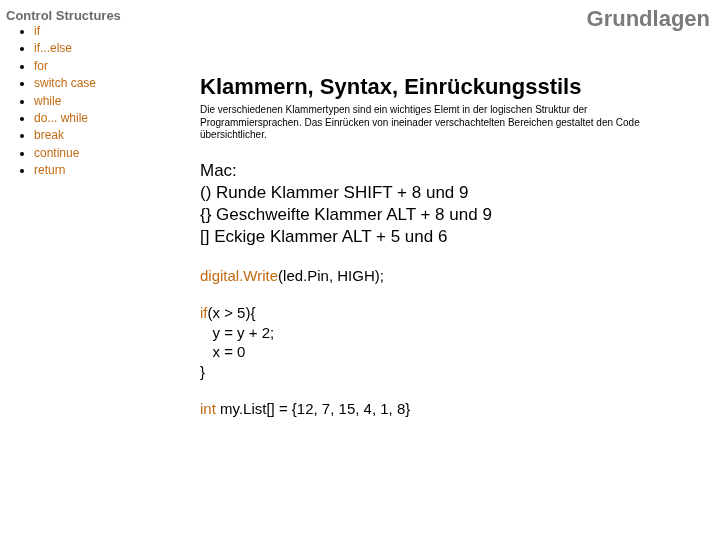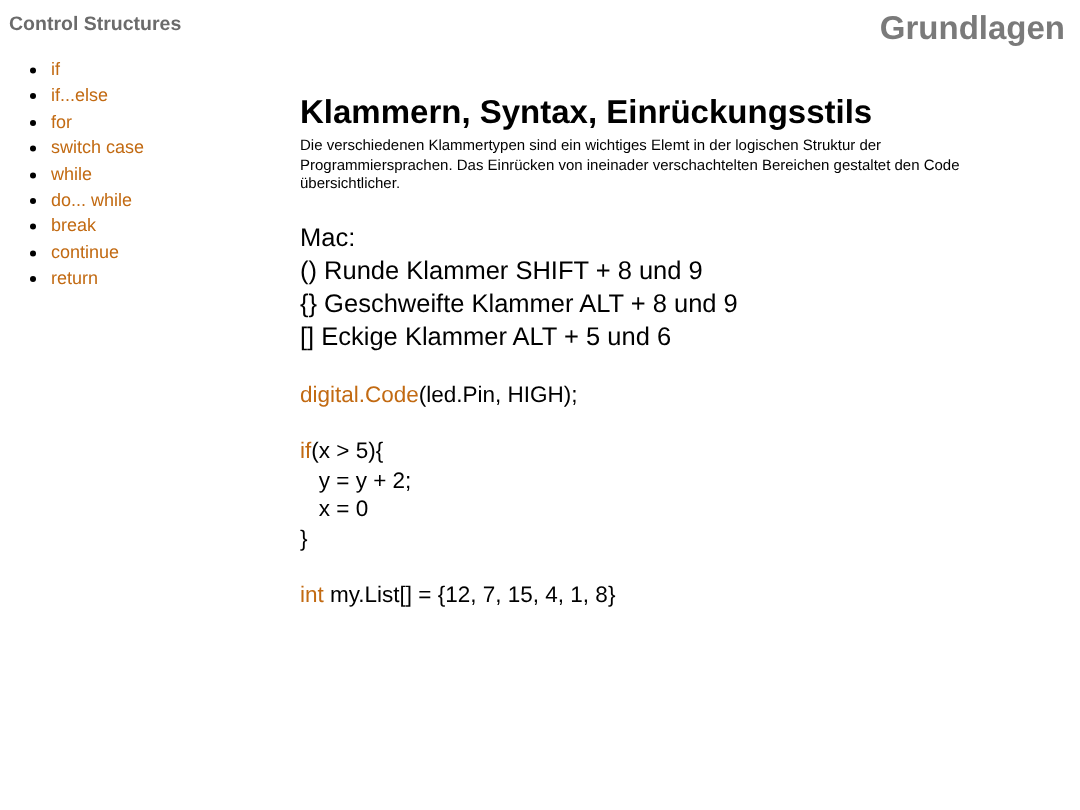--- a/index.html
+++ b/index.html
@@ -28,21 +28,21 @@
   .sidebar {
     position: absolute;
     top: 8px;
     left: 6px;
     width: 170px;
   }
   .sidebar-title {
     font-size: 13px;
     font-weight: bold;
     color: #6b6b6b;
-    margin-bottom: 15px;
+    margin-bottom: 0;
   }
   .sidebar ul {
     list-style: disc;
     margin: 0;
     padding-left: 28px;
   }
   .sidebar li {
     font-size: 12px;
     color: #c26a12;
     line-height: 1.45;
@@ -53,21 +53,21 @@
   }
   .main {
     position: absolute;
     top: 62px;
     left: 200px;
     width: 470px;
   }
   .main-title {
     font-size: 22px;
     font-weight: bold;
-    margin: 0 0 4px 0;
+    margin: 12px 0 4px 0;
     color: #000;
   }
   .para {
     font-size: 10px;
     line-height: 1.25;
     margin: 0 0 18px 0;
   }
   .shortcut-block {
     font-size: 17px;
     line-height: 1.3;
@@ -108,21 +108,21 @@
     <h1 class="main-title">Klammern, Syntax, Einrückungsstils</h1>
     <p class="para">Die verschiedenen Klammertypen sind ein wichtiges Elemt in der logischen Struktur der Programmiersprachen. Das Einrücken von ineinader verschachtelten Bereichen gestaltet den Code übersichtlicher.</p>
 
     <div class="shortcut-block">
       <div>Mac:</div>
       <div>() Runde Klammer SHIFT + 8 und 9</div>
       <div>{} Geschweifte Klammer ALT + 8 und 9</div>
       <div>[] Eckige Klammer ALT + 5 und 6</div>
     </div>
 
-    <div class="code-line"><span class="kw">digital.Code</span><span>(led.Pin, HIGH);</span></div>
+    <div class="code-line"><span class="kw">digital.Write</span><span>(led.Pin, HIGH);</span></div>
 
     <div class="code-block"><span class="kw">if</span><span>(x &gt; 5){</span>
 <span>   y = y + 2;</span>
 <span>   x = 0</span>
 <span>}</span></div>
 
     <div class="code-line"><span class="kw">int</span><span> my.List[] = {12, 7, 15, 4, 1, 8}</span></div>
   </div>
 
 </div>

